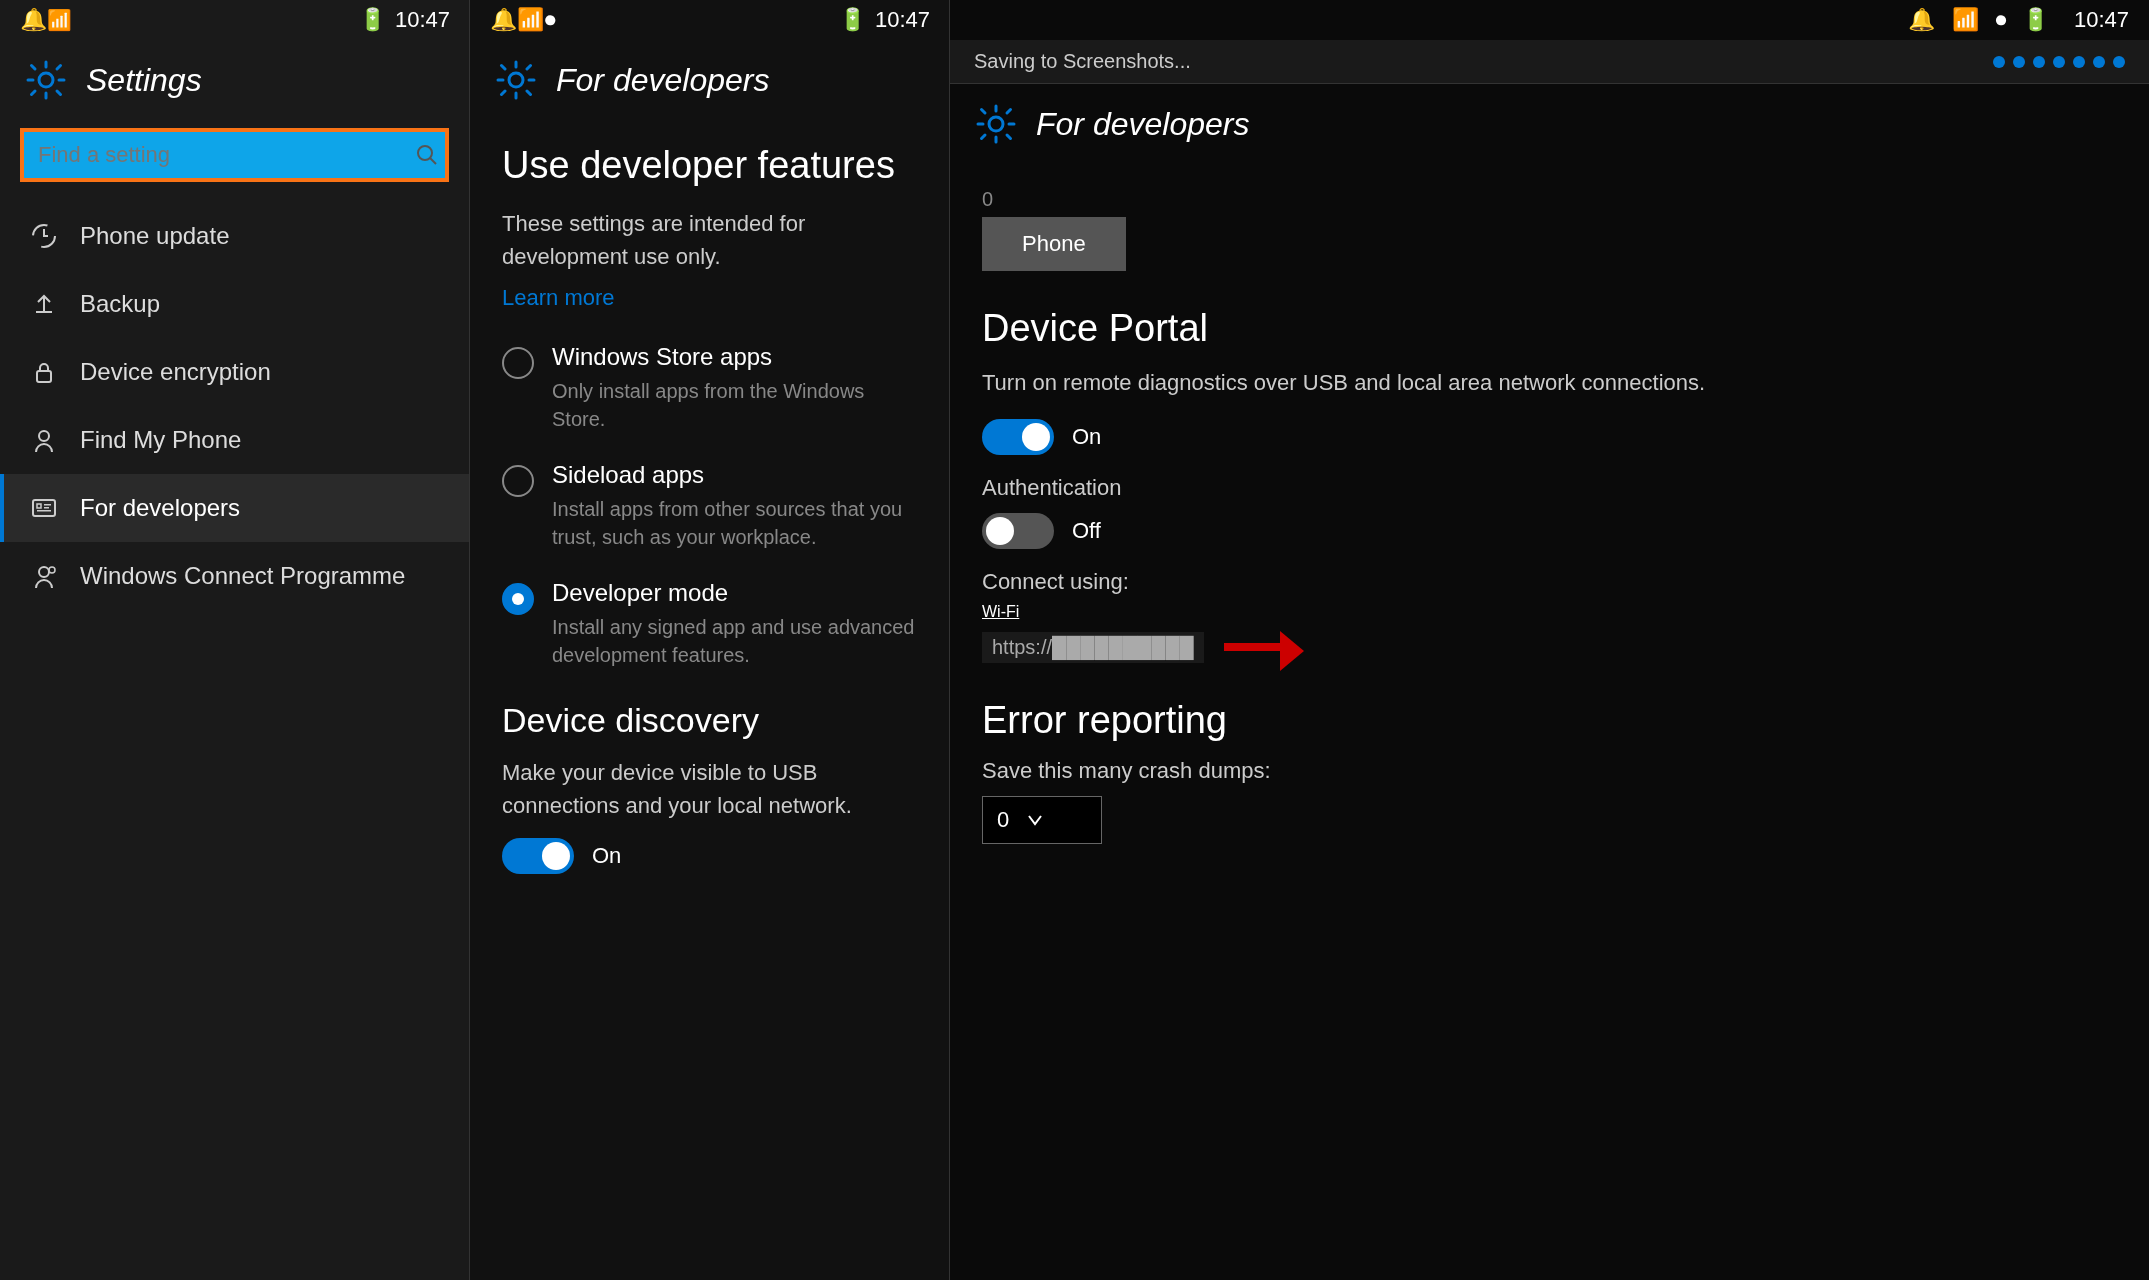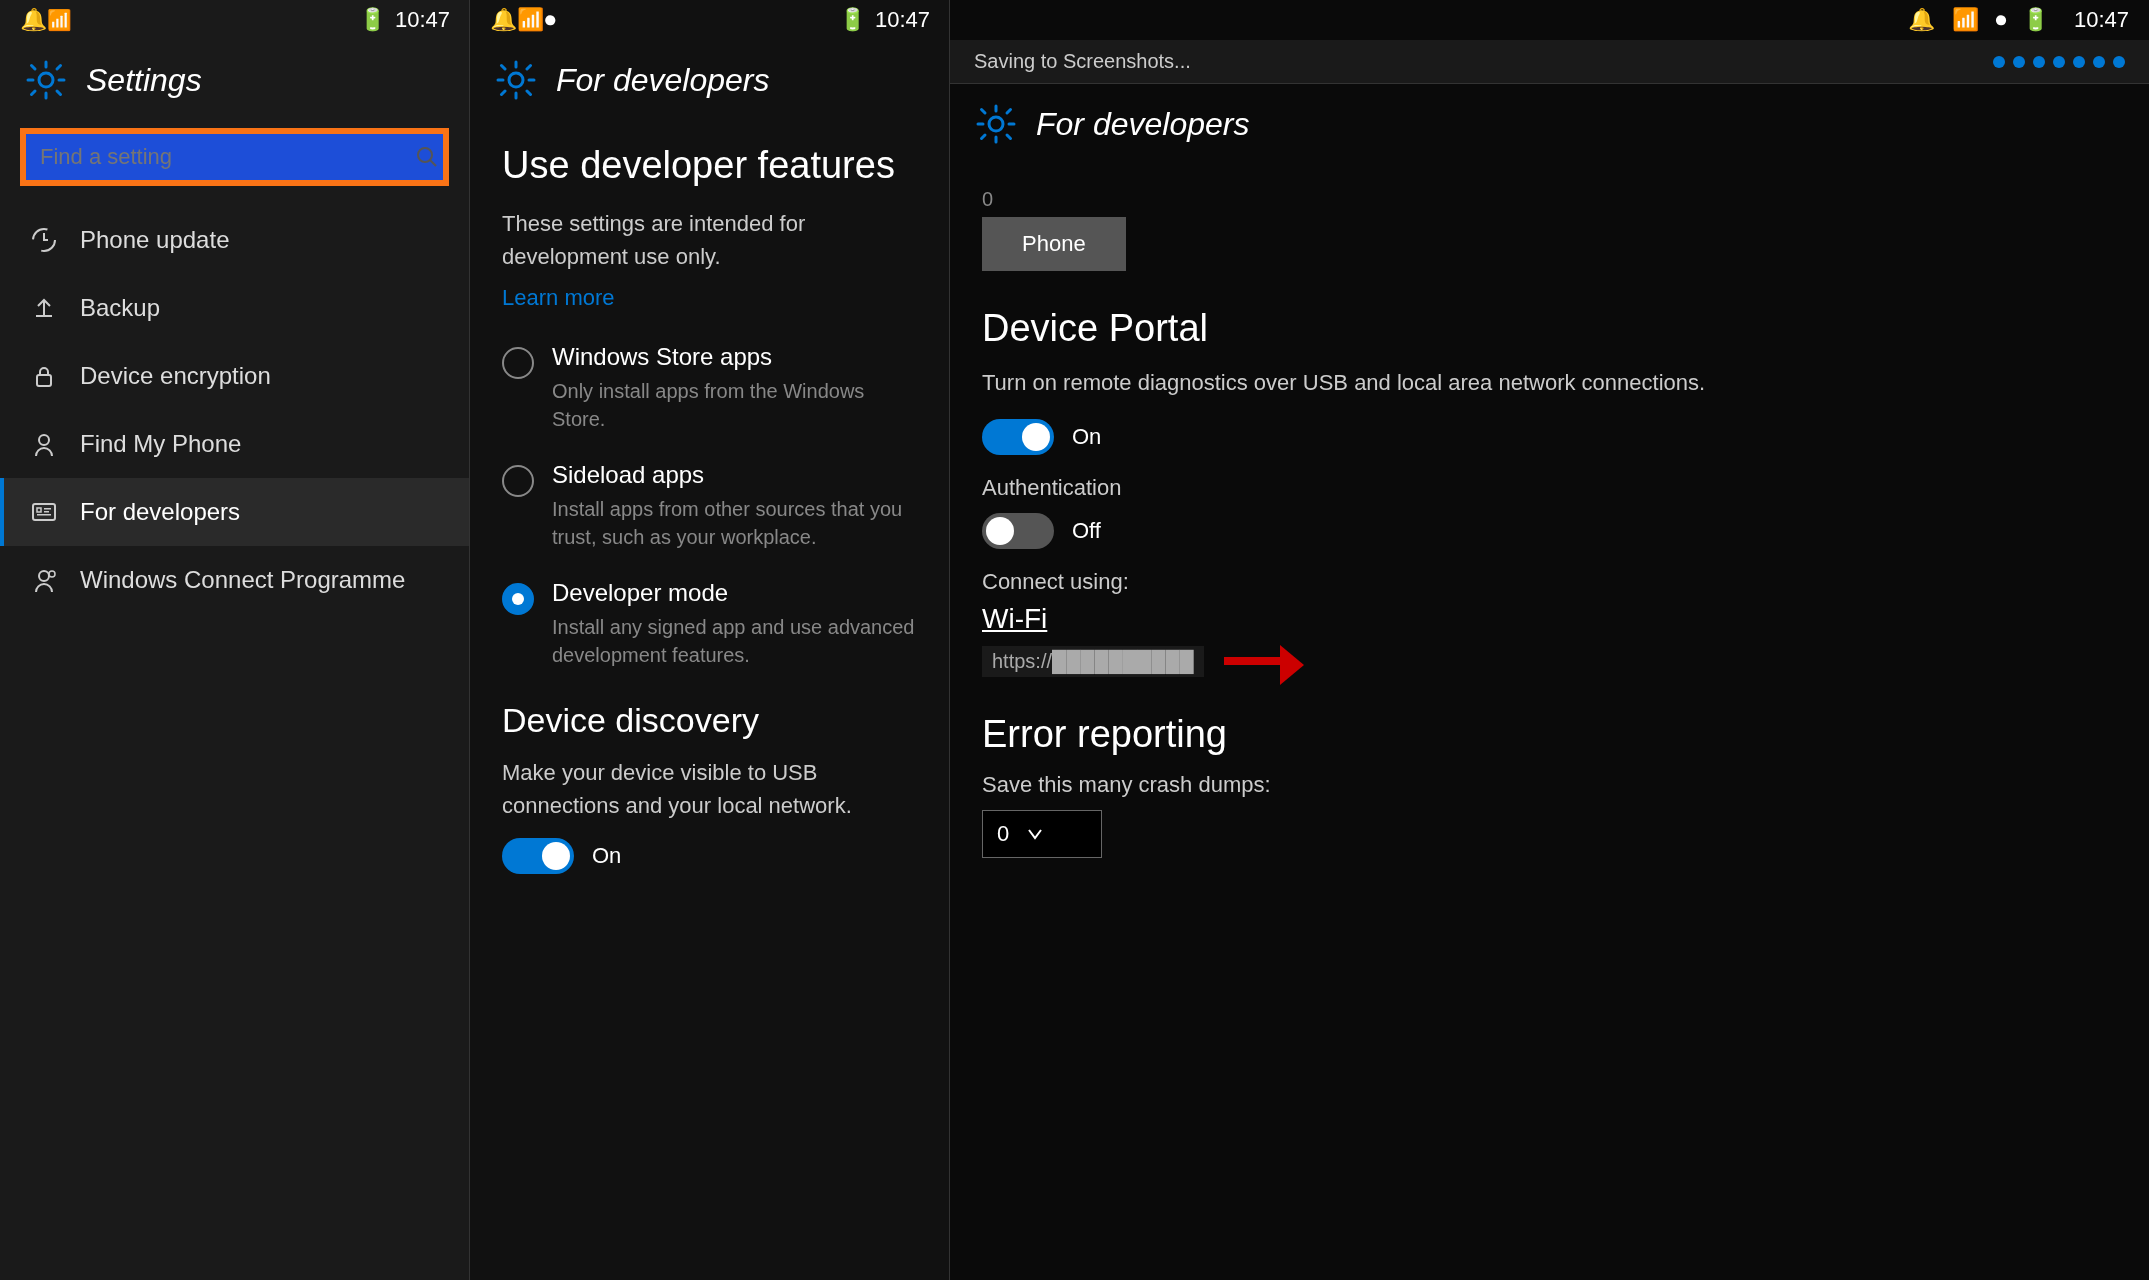--- a/index.html
+++ b/index.html
@@ -79,22 +79,22 @@
       color: #fff;
     }
 
     
     .search-box {
       margin: 8px 20px 20px 20px;
       position: relative;
     }
     .search-input {
       width: 100%;
-      background: #1d4ed8;
-      border: 6px solid #f97316;
+      background: #0ea5e9;
+      border: 4px solid #f97316;
       color: #000;
       font-size: 22px;
       padding: 10px 44px 10px 14px;
       outline: none;
     }
     .search-btn {
       position: absolute;
       right: 0;
       top: 0;
       bottom: 0;
@@ -314,21 +314,21 @@
       margin-bottom: 12px;
     }
 
     .connect-label {
       font-size: 22px;
       color: #ccc;
       margin-bottom: 8px;
     }
 
     .wifi-label {
-      font-size: 28px;
+      font-size: 16px;
       color: #fff;
       margin-bottom: 6px;
       text-decoration: underline;
     }
 
     .wifi-url-row {
       display: flex;
       align-items: center;
       gap: 20px;
       margin-bottom: 32px;

